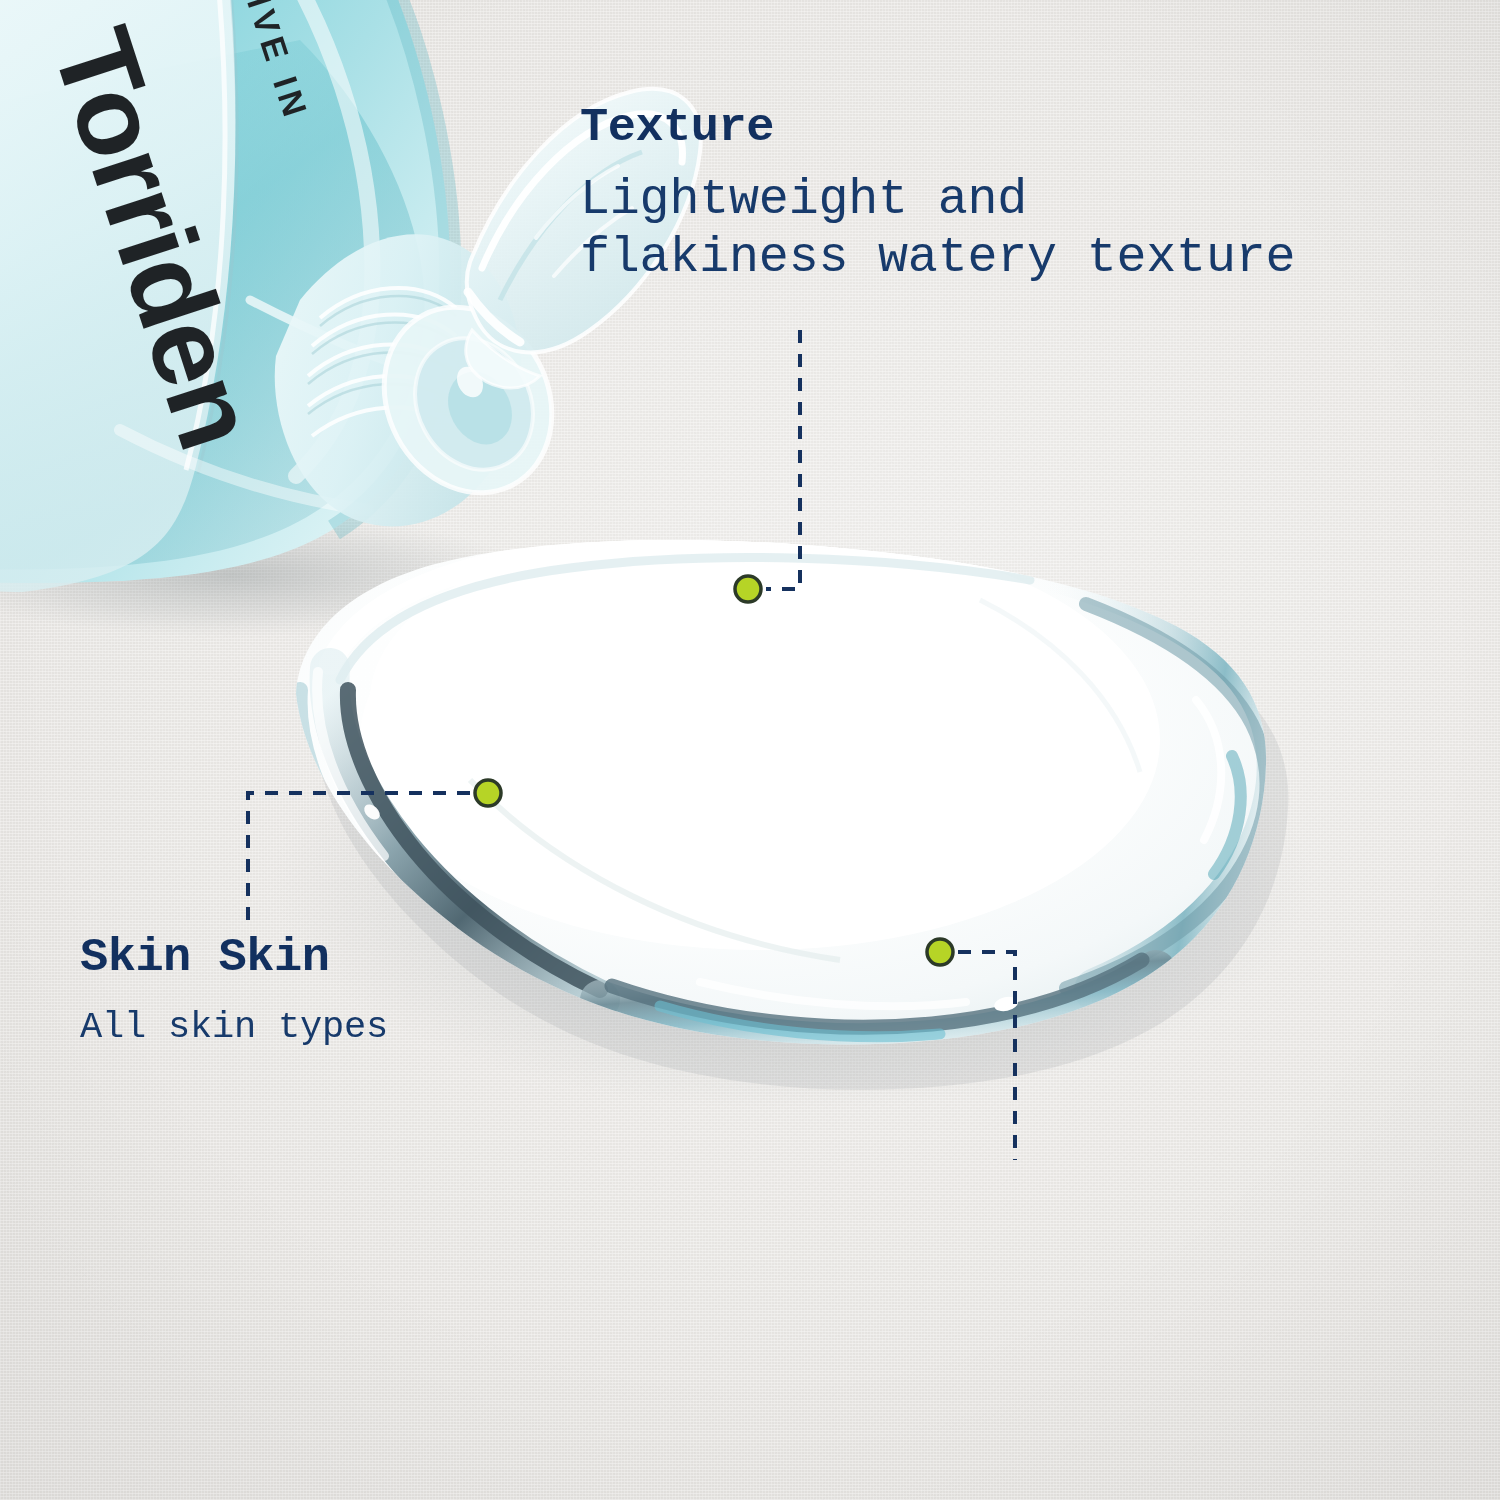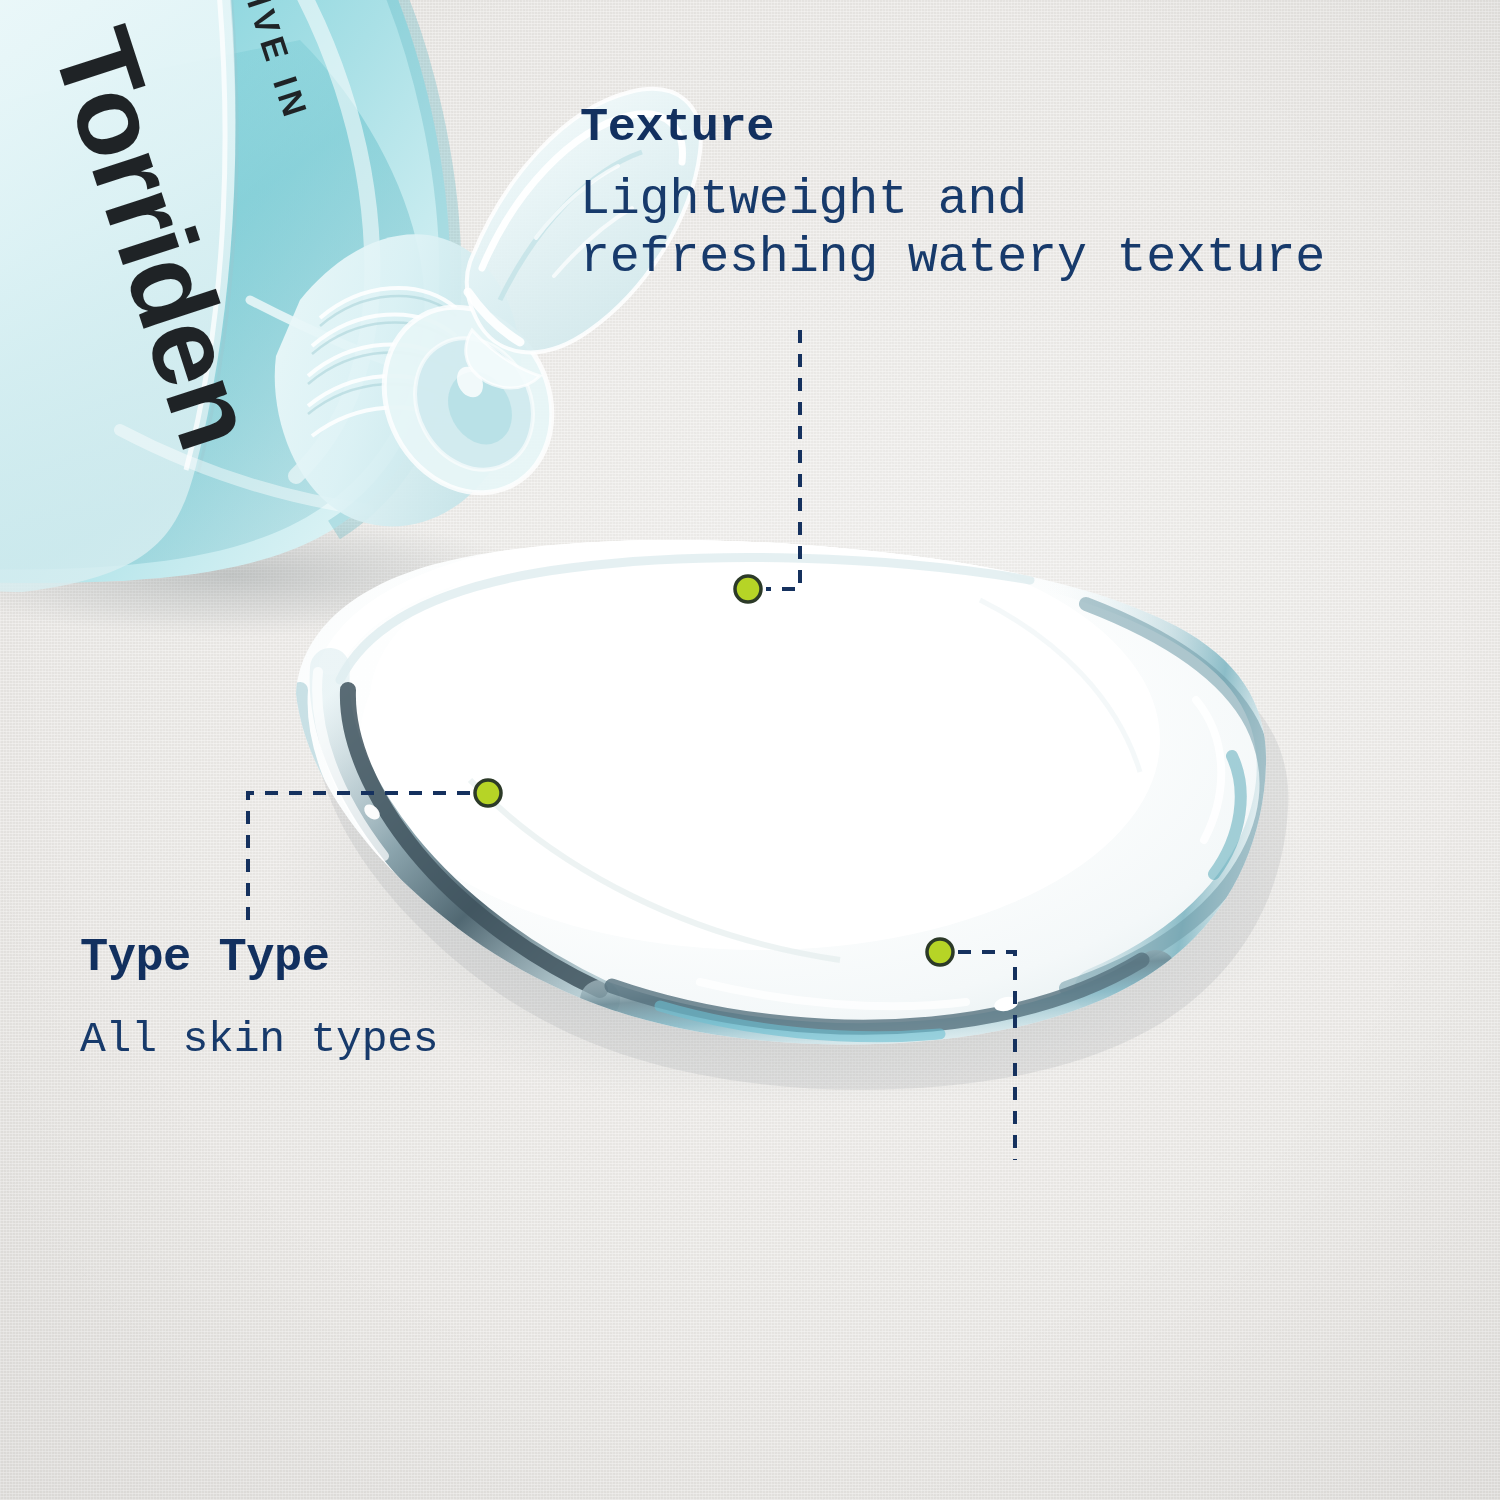--- a/index.html
+++ b/index.html
@@ -63,21 +63,21 @@
     letter-spacing: -.2px;
     white-space: nowrap;
   }
 
   #callout-texture { left: 580px; top: 100px; }
   #callout-texture .c-title { font-size: 47px; line-height: 56px; }
   #callout-texture .c-body  { font-size: 50px; line-height: 72px; margin-top: 8px; }
 
   #callout-skin-type { left: 80px; top: 930px; }
   #callout-skin-type .c-title { font-size: 47px; line-height: 56px; }
-  #callout-skin-type .c-body  { font-size: 43px; line-height: 58px; margin-top: 25px; }
+  #callout-skin-type .c-body  { font-size: 37px; line-height: 58px; margin-top: 12px; }
 
   #callout-skin-concern { left: 988px; top: 1185px; }
   #callout-skin-concern .c-title { font-size: 47px; line-height: 56px; }
   #callout-skin-concern .c-body  { font-size: 43px; line-height: 68px; margin-top: 12px; }
   .leader-path {
     fill: none;
     stroke: #15315e;
     stroke-width: 4;
     stroke-dasharray: 13 11;
     stroke-linecap: butt;
@@ -328,22 +328,22 @@
     <g>
       <circle class="marker-dot" cx="748" cy="589" r="13"></circle>
       <circle class="marker-dot" cx="488" cy="793" r="13"></circle>
       <circle class="marker-dot" cx="940" cy="952" r="13"></circle>
     </g>
   </svg>
 
   <div class="callout" id="callout-texture">
     <div class="c-title">Texture</div>
     <div class="c-body">Lightweight and</div>
-    <div class="c-body" style="margin-top:-14px;">refreshing watery texture</div>
+    <div class="c-body" style="margin-top:-14px;">flakiness watery texture</div>
   </div>
 
   <div class="callout" id="callout-skin-type">
-    <div class="c-title">Type Type</div>
+    <div class="c-title">Skin Skin</div>
     <div class="c-body">All skin types</div>
   </div>
 
 
 </div>
 
 </body></html>

